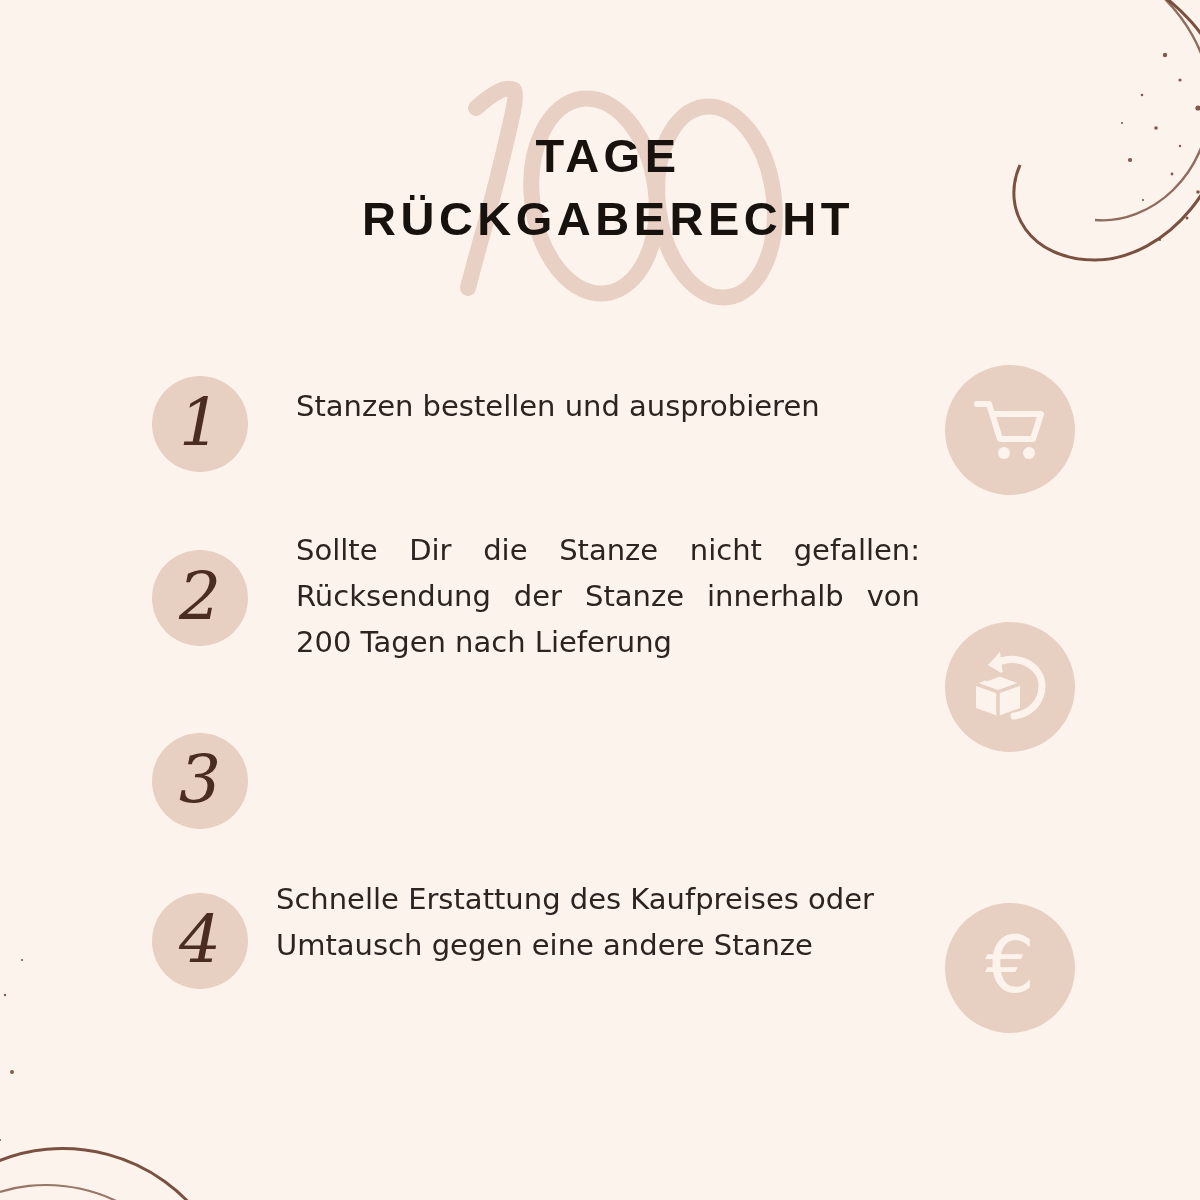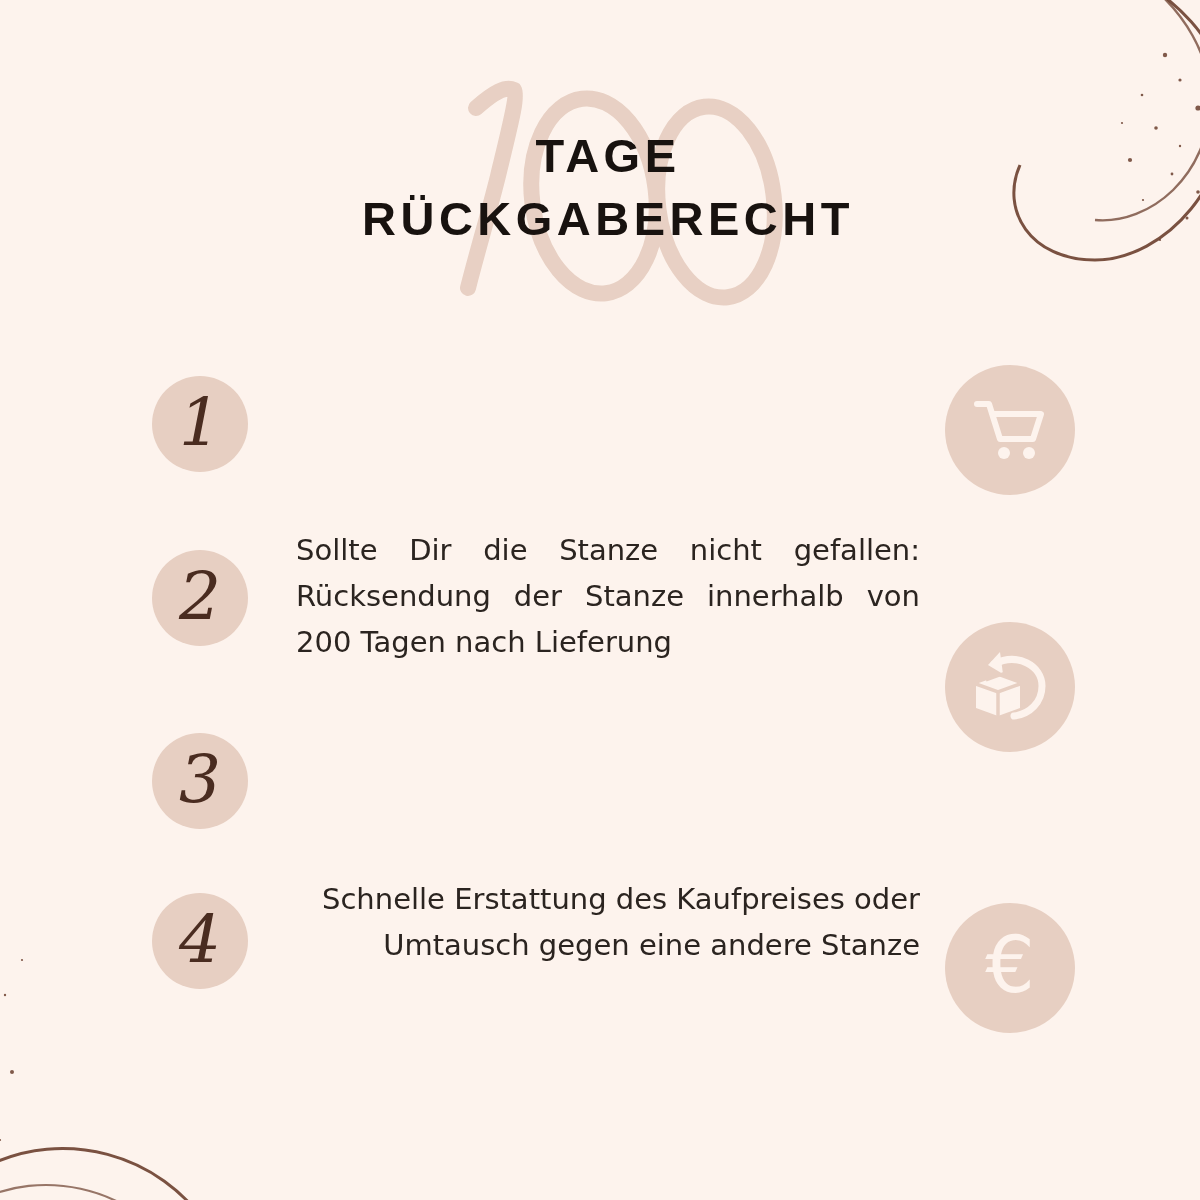--- a/index.html
+++ b/index.html
@@ -104,21 +104,21 @@
     margin-left: 48px;
     margin-right: 280px;
     color: #2b2420;
     font-family: "DejaVu Sans", sans-serif;
     font-size: 29px;
     line-height: 1.58;
     text-align: justify;
     padding-top: 14px;
   }
   .step-1 .step-text { text-align: left; }
-  .step-4 .step-text { text-align: right; margin-left: 28px; }
+  .step-4 .step-text { text-align: left; margin-left: 28px; }
 
   #step-row-1 { margin-bottom: 42px; }
   #step-row-2 { margin-bottom: 32px; }
   #step-row-3 { margin-bottom: 34px; }
 
   
   #step-row-1 .step-badge { margin-top: 6px; }
   #step-row-2 .step-badge { margin-top: 36px; }
   #step-row-3 .step-badge { margin-top: 36px; }
   #step-row-4 .step-badge { margin-top: 30px; }
@@ -212,20 +212,21 @@
     </div>
   </div>
 
   <div class="steps">
 
     <div class="step step-1" id="step-row-1">
       <div class="step-badge">
         <div class="badge-circle"></div>
         <div class="badge-num">1</div>
       </div>
+      <div class="step-text">Stanzen bestellen und ausprobieren</div>
     </div>
 
     <div class="step step-2" id="step-row-2">
       <div class="step-badge">
         <div class="badge-circle"></div>
         <div class="badge-num">2</div>
       </div>
       <div class="step-text">Sollte Dir die Stanze nicht gefallen: Rücksendung der Stanze innerhalb von 200 Tagen nach Lieferung</div>
     </div>
 

